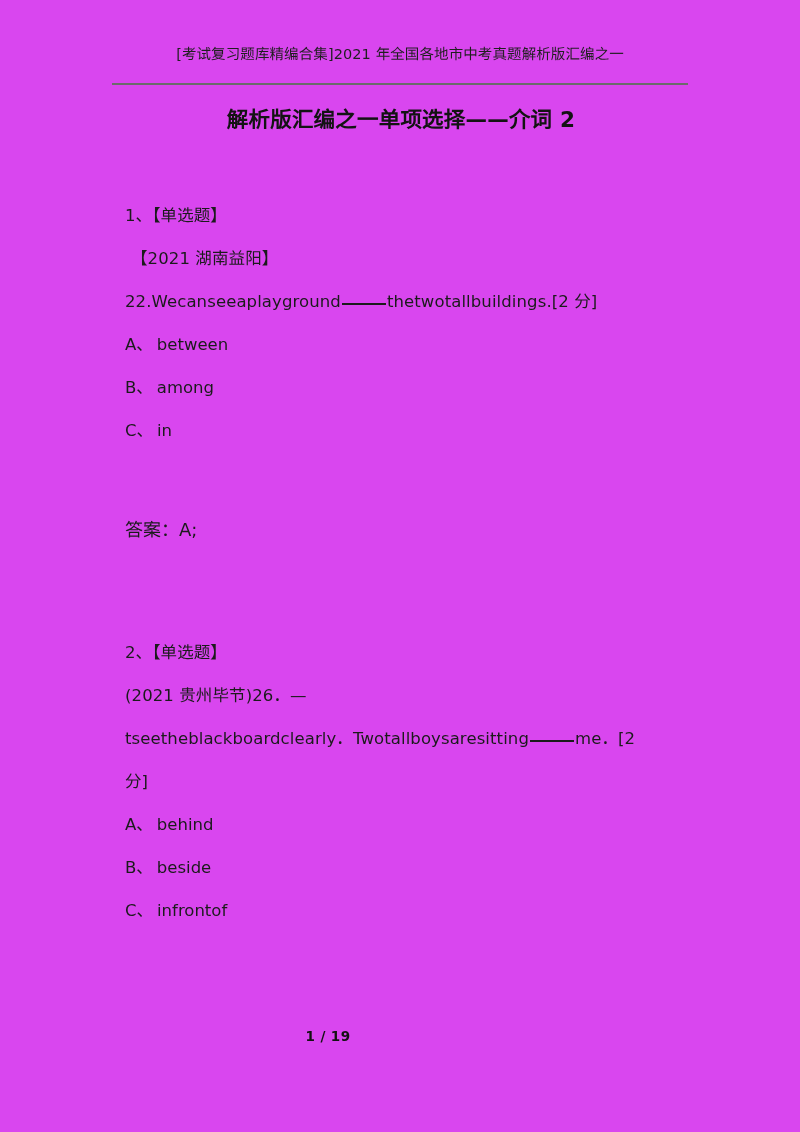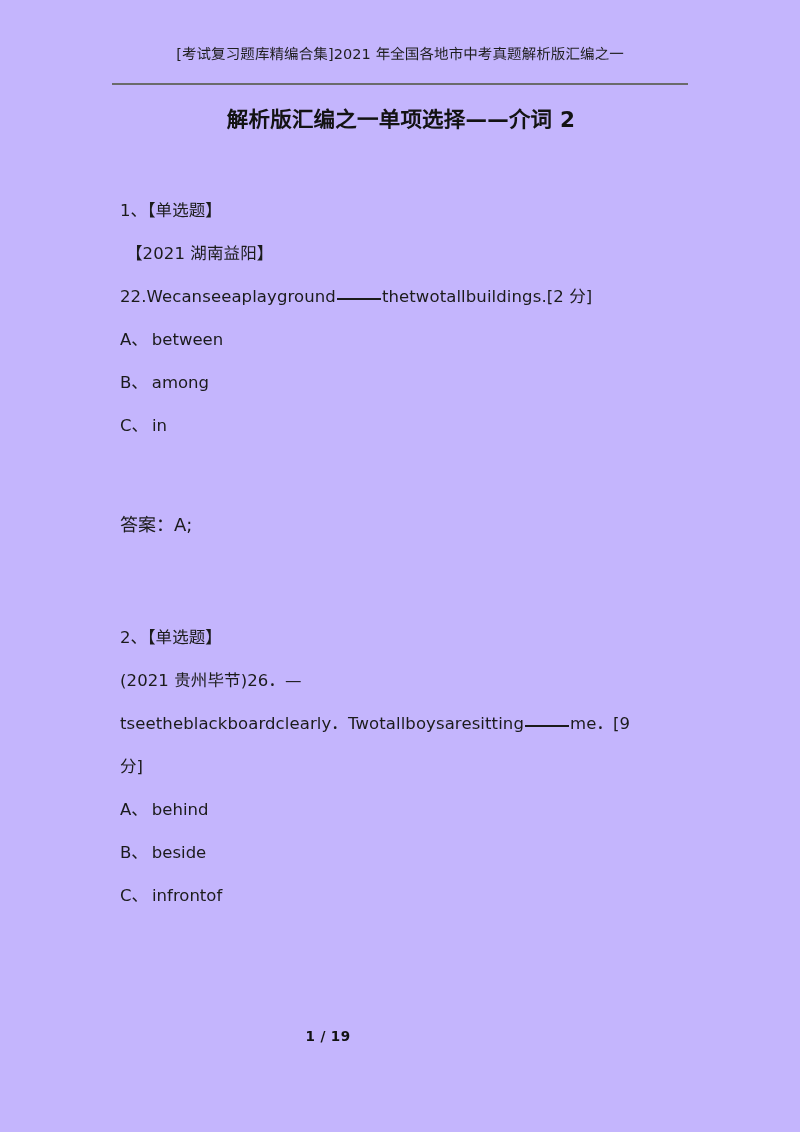--- a/index.html
+++ b/index.html
@@ -16,21 +16,21 @@
     font-family: "DejaVu Sans", "Liberation Sans", sans-serif;
     color: #1b1b1b;
     -webkit-font-smoothing: antialiased;
   }
 
   .page {
     position: absolute;
     inset: 0;
     width: 800px;
     height: 1132px;
-    background: #c4b5fd;
+    background: #d946ef;
   }
 
   
   .doc-header {
     position: absolute;
     left: 112px;
     top: 44px;
     width: 576px;
     text-align: center;
     font-size: 14.5px;
@@ -66,21 +66,21 @@
   }
 
   
   .content {
     position: absolute;
     left: 117px;
     top: 186px;
     width: 580px;
   }
 
-  .qblock { margin: 3px; padding: 0; }
+  .qblock { margin: 8px; padding: 0; }
 
   .line {
     font-size: 16.5px;
     line-height: 43px;
     color: #1b1b1b;
     white-space: pre-wrap;
     letter-spacing: 0.1px;
   }
   .line.indent { padding-left: 6px; }
 
@@ -159,21 +159,21 @@
     </div>
 
     <div class="spacer-lg"></div>
 
     <div class="qblock">
       <div class="line qnum-line">2、【单选题】</div>
 
       <div class="line">(2021 贵州毕节)26．—</div>
 
 
-      <div class="line stem-line"><span>tseetheblackboardclearly．Twotallboysaresitting</span><span class="blank"></span><span>me．[9</span></div>
+      <div class="line stem-line"><span>tseetheblackboardclearly．Twotallboysaresitting</span><span class="blank"></span><span>me．[2</span></div>
 
       <div class="line stem-line">分]</div>
 
       <div class="option"><span class="opt-key">A、</span><span class="opt-text">behind</span></div>
 
       <div class="option"><span class="opt-key">B、</span><span class="opt-text">beside</span></div>
 
       <div class="option"><span class="opt-key">C、</span><span class="opt-text">infrontof</span></div>
 
     </div>

